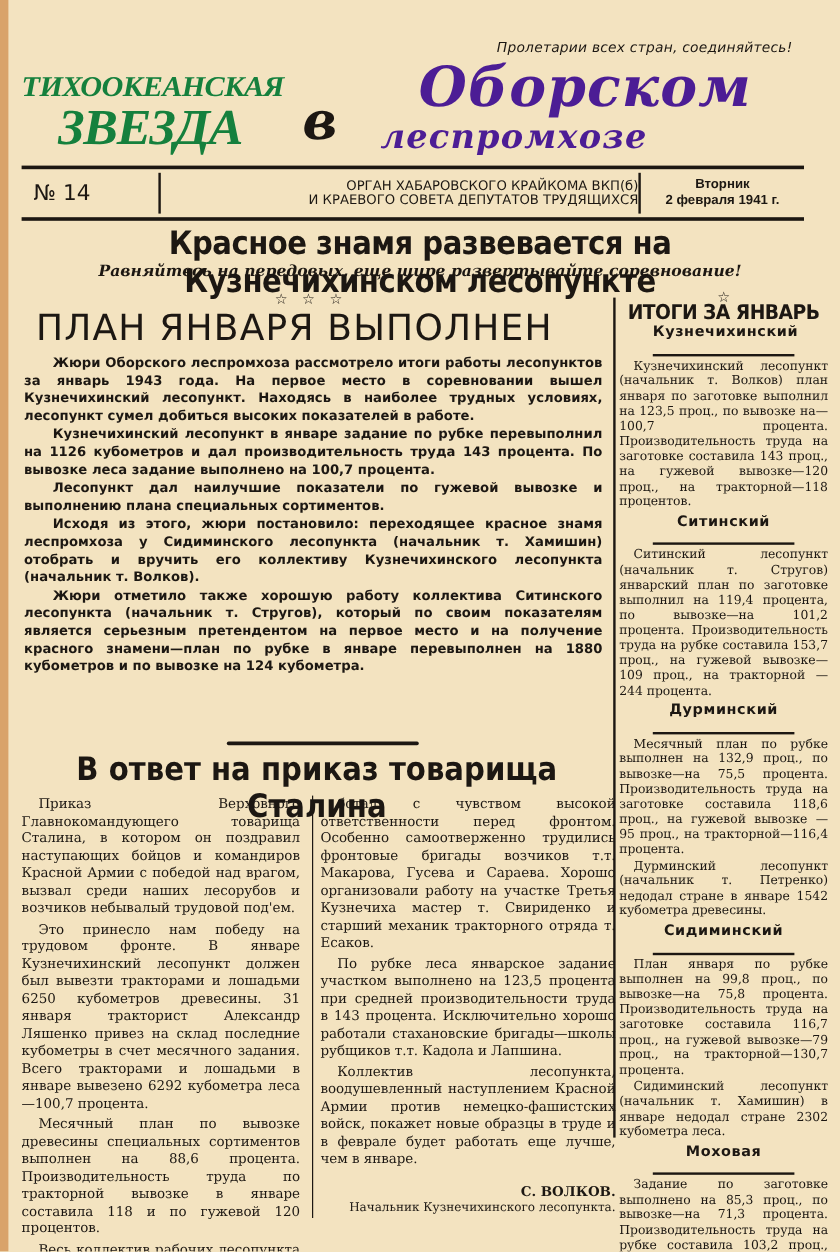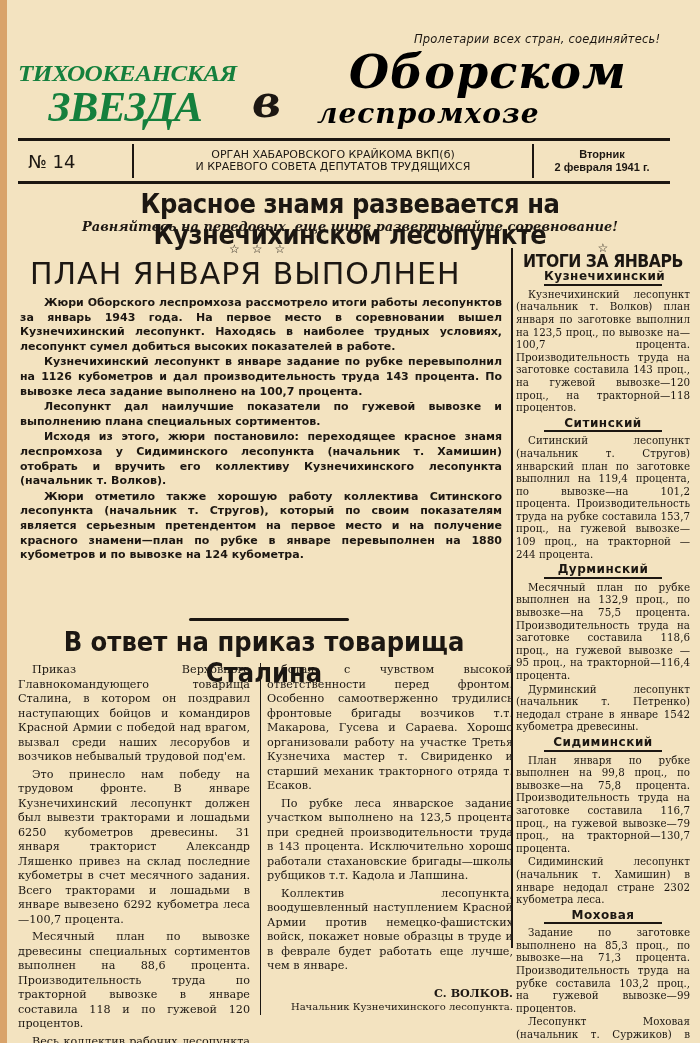--- a/index.html
+++ b/index.html
@@ -11,28 +11,28 @@
     position:relative;
   }
   .edge { position:absolute; left:0; top:0; bottom:0; width:7px; background:#d9a36a; }
   .page { position:absolute; left:14px; top:0; width:672px; height:1043px; }
 
   .motto { position:absolute; left:400px; top:32px; font-style:italic; font-size:11.5px; font-family:"DejaVu Sans", sans-serif; letter-spacing:0.2px; }
 
   .mast-left { position:absolute; left:4px; top:60px; font-family:Liberation Serif, serif; font-weight:bold; color:#15803d;text-align:center; }
   .mast-l1 { font-size:24px; font-style:italic; letter-spacing:-0.5px; line-height:26px; transform:scaleX(1.05); transform-origin:left; }
   .mast-l2 { font-size:42px; font-style:italic; line-height:42px; letter-spacing:-1px; transform:scaleX(1.03); transform-origin:left; }
-  .mast-right { position:absolute; left:255px; top:50px; font-family:"DejaVu Serif", serif; font-style:italic; font-weight:bold; color:#000000; }
+  .mast-right { position:absolute; left:255px; top:50px; font-family:"DejaVu Serif", serif; font-style:italic; font-weight:bold; color:#4c1d95; }
   .mast-r1 { font-size:46px; line-height:44px; margin-left:80px; letter-spacing:1px; }
   .mast-r2 { font-size:28px; line-height:40px; margin-left:48px; letter-spacing:1px; }
   .mast-b { position:absolute; left:238px; top:76px; font-size:44px; font-style:italic; font-weight:bold; font-family:"DejaVu Serif", serif; }
 
   .infobar { position:absolute; left:4px; top:138px; width:652px; height:40px; border-top:3px solid #1c1712; border-bottom:3px solid #1c1712; display:flex; align-items:center; }
   .issue { width:104px; font-family:"DejaVu Sans", sans-serif; font-size:18px; padding-left:10px; }
-  .organ { flex:1; text-align:center; font-family:"DejaVu Sans", sans-serif; font-size:11px; line-height:12px; border-left:2px solid #1c1712; border-right:2px solid #1c1712; height:34px; display:flex; flex-direction:column; justify-content:center; }
+  .organ { flex:1; text-align:center; font-family:"DejaVu Sans", sans-serif; font-size:11px; line-height:12px; border-left:2px solid #1c1712; border-right:2px solid #1c1712; height:34px; display:flex; flex-direction:column; justify-content:center;align-items:flex-end; }
   .date { width:136px; text-align:center; font-family:Liberation Sans, sans-serif; font-weight:bold; font-size:11px; line-height:13px; }
 
   .headline { position:absolute; left:0; top:188px; width:672px; text-align:center; font-family:"DejaVu Sans", sans-serif; font-weight:bold; font-size:27px; letter-spacing:-0.5px; transform:scaleX(0.9); transform-origin:center; }
   .subhead { position:absolute; left:0; top:219px; width:672px; text-align:center; font-style:italic; font-weight:bold; font-size:13px; }
 
   .stars { position:absolute; left:215px; top:242px; font-size:12px; letter-spacing:12px; }
   .plan-title { position:absolute; left:16px; top:256px; font-family:"DejaVu Sans", sans-serif; font-size:30px; letter-spacing:1px; }
 
   .plan-body { position:absolute; left:6px; top:296px; width:482px; font-family:"DejaVu Sans", sans-serif; font-weight:bold; font-size:11px; line-height:14.6px; text-align:justify; }
   .plan-body p { margin:0 0 1px 0; text-indent:24px; }
@@ -44,21 +44,21 @@
   .col p { margin:0 0 3px 0; text-indent:14px; }
   .col1 { left:4px; top:663px; width:232px; }
   .col2 { left:246px; top:663px; width:246px; border-left:1.5px solid #1c1712; padding-left:6px; }
   .sign { text-align:right; font-weight:bold; margin-top:12px; }
   .sign-role { text-align:right; font-size:10px; }
 
   .vrule { position:absolute; left:497px; top:248px; width:1.5px; height:700px; background:#1c1712; }
   .side { position:absolute; left:502px; top:242px; width:174px; font-family:"DejaVu Serif", serif; font-size:10.3px; line-height:12.6px; text-align:justify; }
   .side-star { text-align:center; font-size:12px; }
   .side-title { text-align:center; font-family:"DejaVu Sans", sans-serif; font-weight:bold; font-size:17px; letter-spacing:-0.5px; transform:scaleX(0.92); margin-bottom:2px; }
-  .sec-h { text-align:center; font-family:"DejaVu Sans", sans-serif; font-weight:bold; font-size:12px; margin:3px auto 2px; padding-bottom:1px; border-bottom:2px solid #1c1712; width:118px; letter-spacing:0.5px; }
+  .sec-h { text-align:center; font-family:"DejaVu Sans", sans-serif; font-weight:bold; font-size:12px; margin:3px auto 2px; padding-bottom:12px; border-bottom:2px solid #1c1712; width:118px; letter-spacing:0.5px; }
   .side p { margin:0 0 1px 0; text-indent:12px; }
 </style>
 </head>
 <body>
 
 <div class="edge"></div>
 <div class="page">
 
   <div class="motto">Пролетарии всех стран, соединяйтесь!</div>
 

